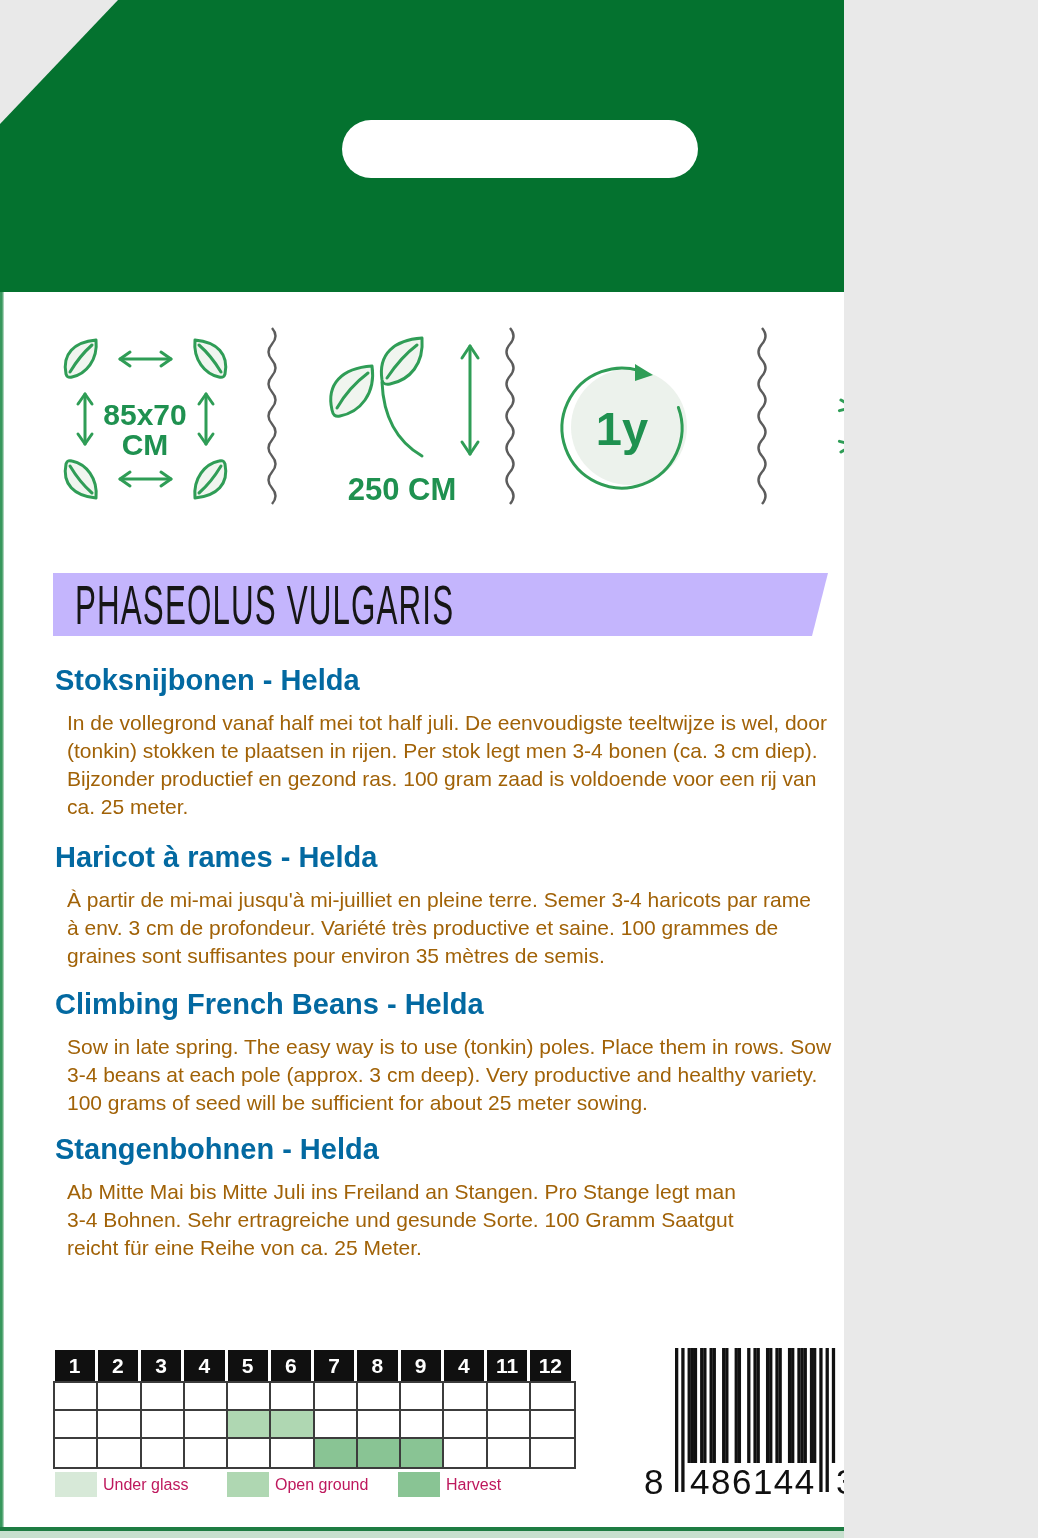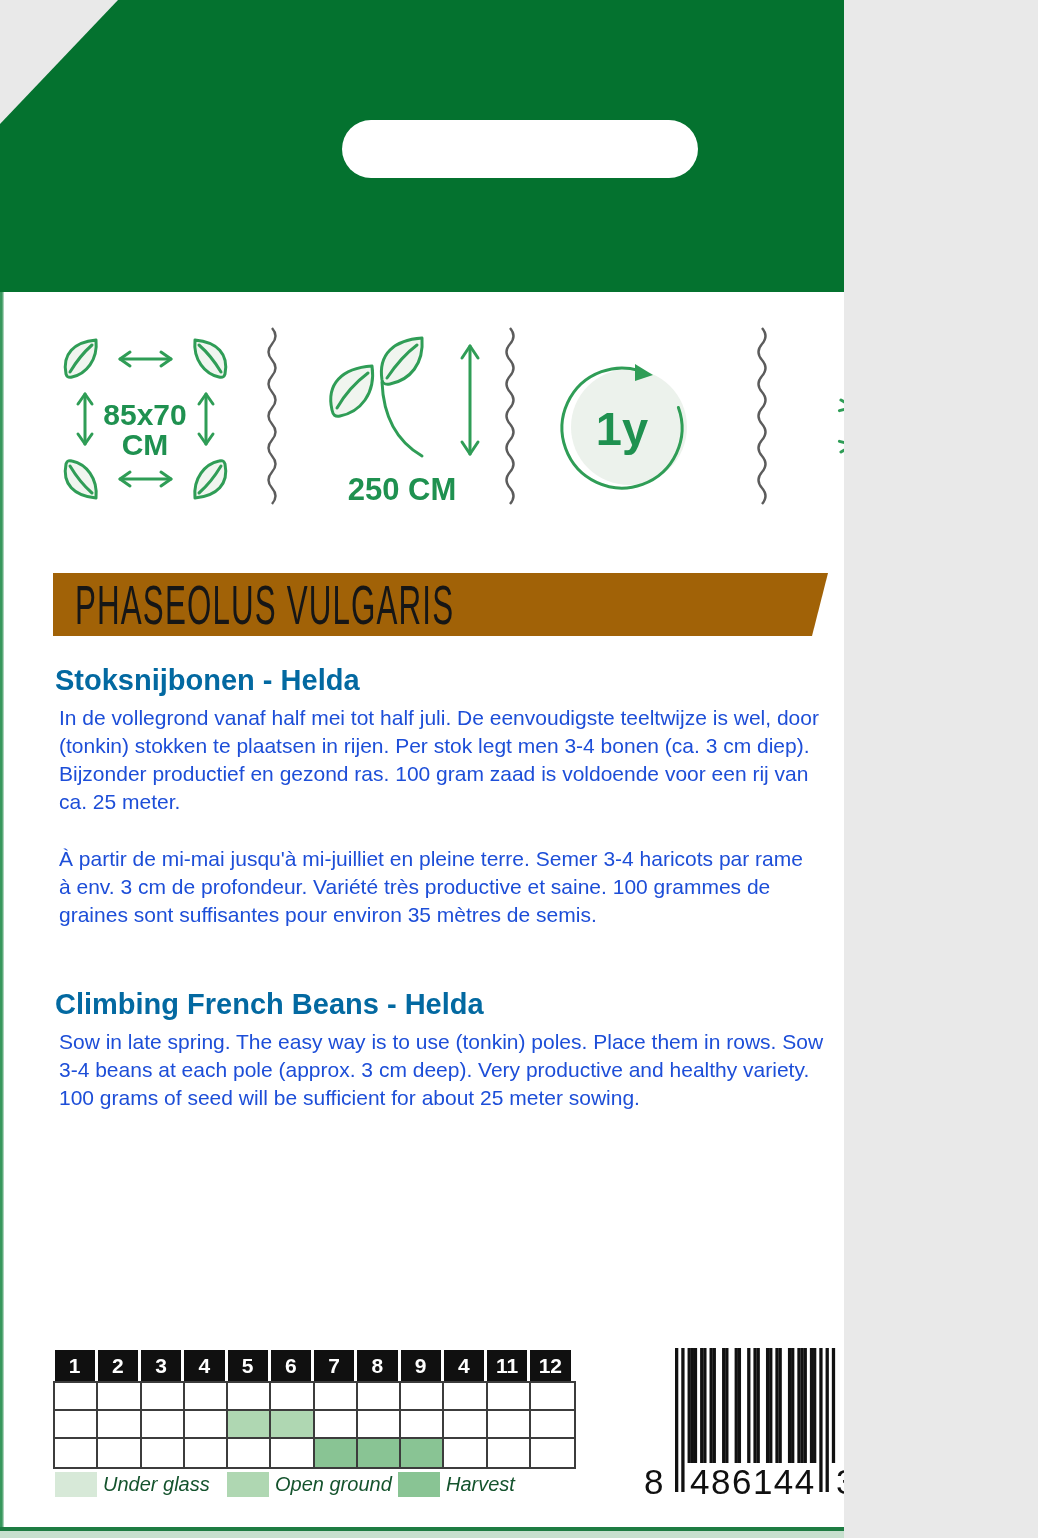--- a/index.html
+++ b/index.html
@@ -7,39 +7,39 @@
          font-family:"Liberation Sans",sans-serif;background:#E9E9E9;}
   .packet-body{position:absolute;left:0;top:292px;width:1038px;height:1246px;background:#FFFFFF;}
   .header-green{position:absolute;left:0;top:0;width:1038px;height:292px;background:#04722F;
     clip-path:polygon(118px 0,917px 0,1038px 118px,1038px 292px,0 292px,0 124px);}
   .handle-hole{position:absolute;left:342px;top:120px;width:356px;height:58px;background:#FFFFFF;border-radius:29px;}
   svg{position:absolute;overflow:visible;}
   .ic{stroke:#2F9D56;fill:none;stroke-width:3;stroke-linecap:round;stroke-linejoin:round;}
   .leaf{fill:#F0F5EF;stroke:#2F9D56;stroke-width:3;stroke-linejoin:round;}
   .ictxt{fill:#1F9150;font-family:"Liberation Sans",sans-serif;font-weight:bold;}
   .divider{stroke:#5C5C5C;stroke-width:2.4;fill:none;}
-  .title-band{position:absolute;left:53px;top:573px;width:775px;height:63px;background:#a16207;
+  .title-band{position:absolute;left:53px;top:573px;width:775px;height:63px;background:#c4b5fd;
     clip-path:polygon(0 0,100% 0,calc(100% - 16px) 100%,0 100%);}
   .title-text{position:absolute;left:22px;top:0;line-height:63px;font-size:56px;letter-spacing:2px;
     color:#161616;transform:scaleX(0.56);transform-origin:0 50%;white-space:nowrap;font-weight:400;}
   .section{position:absolute;left:55px;width:960px;}
   .section h2{margin:0 0 7px 0;font-size:29px;font-weight:bold;color:#0369a1;letter-spacing:0;}
-  .section p{margin:4px;font-size:21px;line-height:28px;color:#1d4ed8;white-space:pre;}
+  .section p{margin:12px;font-size:21px;line-height:28px;color:#a16207;white-space:pre;}
   .cal-months{position:absolute;left:53px;top:1350px;display:grid;grid-template-columns:repeat(12,43.25px);}
   .cal-month{height:31px;margin:0 1.5px;background:#101010;color:#FFFFFF;font-weight:bold;font-size:21px;
     display:flex;align-items:center;justify-content:center;}
   .cal-grid{position:absolute;left:53px;top:1381px;display:grid;grid-template-columns:repeat(12,43.25px);
     border:2px solid #3C3C3C;}
   .cal-cell{height:28px;box-sizing:border-box;border-right:2px solid #3C3C3C;border-bottom:2px solid #3C3C3C;background:#FFFFFF;}
   .cal-cell.last-col{border-right:none;}
   .cal-cell.last-row{border-bottom:none;}
   .legend{position:absolute;left:0;top:1472px;width:1038px;height:26px;}
   .legend-item{position:absolute;top:0;display:flex;align-items:center;gap:6px;}
   .legend-swatch{width:42px;height:25px;}
-  .legend-label{font-size:20px;color:#14532d;line-height:25px;font-style:italic;}
+  .legend-label{font-size:16px;color:#be185d;line-height:25px;}
   .bc-digit{position:absolute;font-size:35px;color:#101010;letter-spacing:1.5px;font-family:"Liberation Sans",sans-serif;}
   .left-edge{position:absolute;left:0;top:292px;width:4px;height:1236px;
     background:linear-gradient(90deg,#37975C 0,#37975C 2px,rgba(55,151,92,.25) 4px);}
   .bottom-dark{position:absolute;left:0;top:1527px;width:1038px;height:4px;background:#1E7C42;}
   .bottom-light{position:absolute;left:0;top:1531px;width:1038px;height:7px;background:#C7E0CE;}
 </style>
 </head>
 <body>
 
 <div class="stage">
@@ -152,29 +152,36 @@
   </svg>
 
   <div class="section" style="top:664px">
     <h2>Stoksnijbonen - Helda</h2>
     <p>In de vollegrond vanaf half mei tot half juli. De eenvoudigste teeltwijze is wel, door
 (tonkin) stokken te plaatsen in rijen. Per stok legt men 3-4 bonen (ca. 3 cm diep).
 Bijzonder productief en gezond ras. 100 gram zaad is voldoende voor een rij van
 ca. 25 meter.</p>
   </div>
   <div class="section" style="top:841px">
+    <h2>Haricot à rames - Helda</h2>
     <p>À partir de mi-mai jusqu'à mi-juilliet en pleine terre. Semer 3-4 haricots par rame
 à env. 3 cm de profondeur. Variété très productive et saine. 100 grammes de
 graines sont suffisantes pour environ 35 mètres de semis.</p>
   </div>
   <div class="section" style="top:988px">
     <h2>Climbing French Beans - Helda</h2>
     <p>Sow in late spring. The easy way is to use (tonkin) poles. Place them in rows. Sow
 3-4 beans at each pole (approx. 3 cm deep). Very productive and healthy variety.
 100 grams of seed will be sufficient for about 25 meter sowing.</p>
+  </div>
+  <div class="section" style="top:1133px">
+    <h2>Stangenbohnen - Helda</h2>
+    <p>Ab Mitte Mai bis Mitte Juli ins Freiland an Stangen. Pro Stange legt man
+3-4 Bohnen. Sehr ertragreiche und gesunde Sorte. 100 Gramm Saatgut
+reicht für eine Reihe von ca. 25 Meter.</p>
   </div>
 
   <div class="cal-months" id="cal-months">
       <div class="cal-month">1</div>
       <div class="cal-month">2</div>
       <div class="cal-month">3</div>
       <div class="cal-month">4</div>
       <div class="cal-month">5</div>
       <div class="cal-month">6</div>
       <div class="cal-month">7</div>

